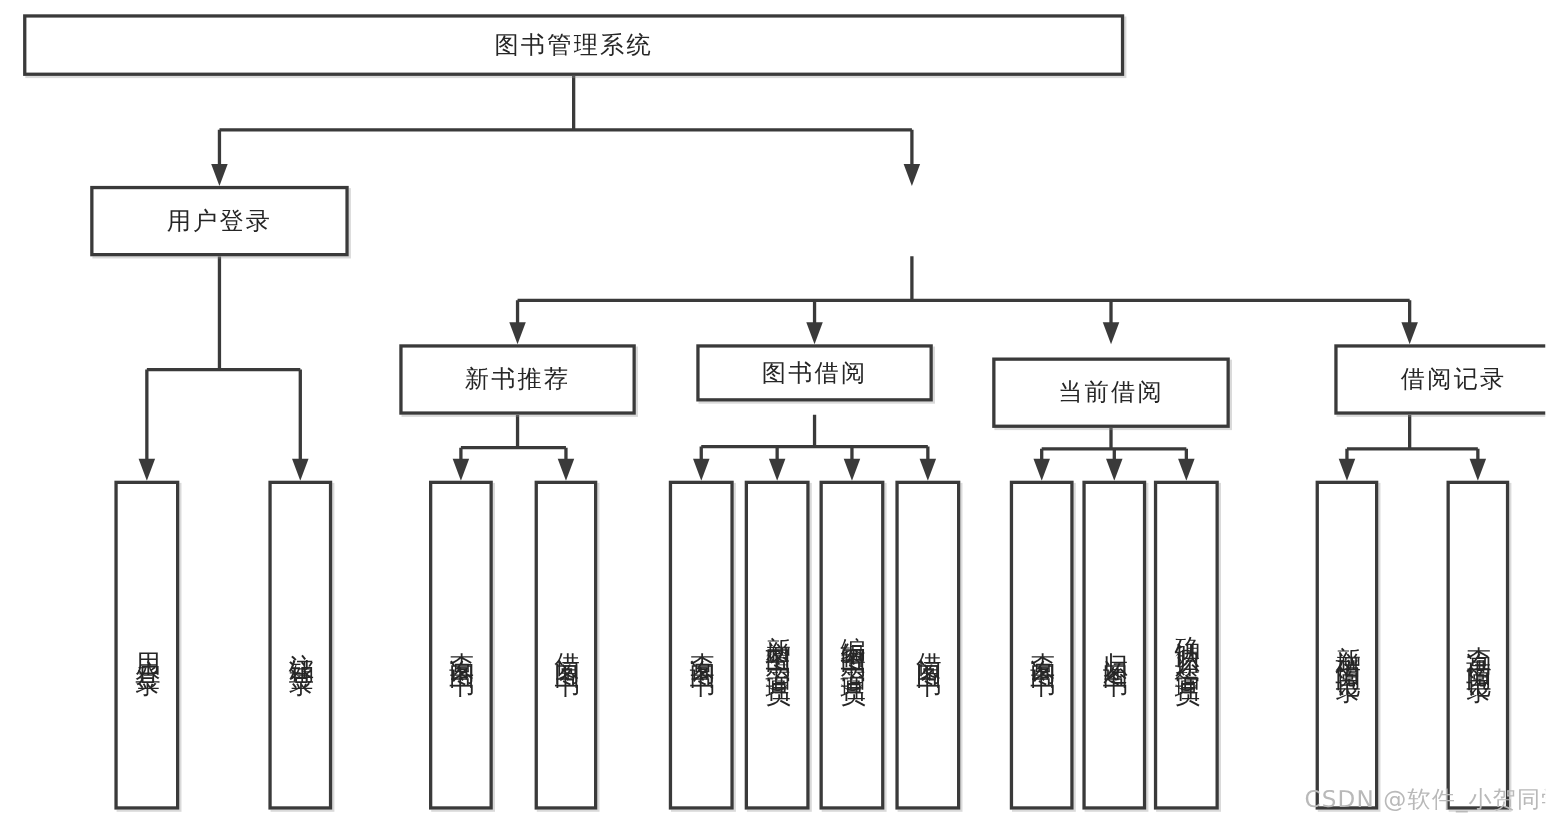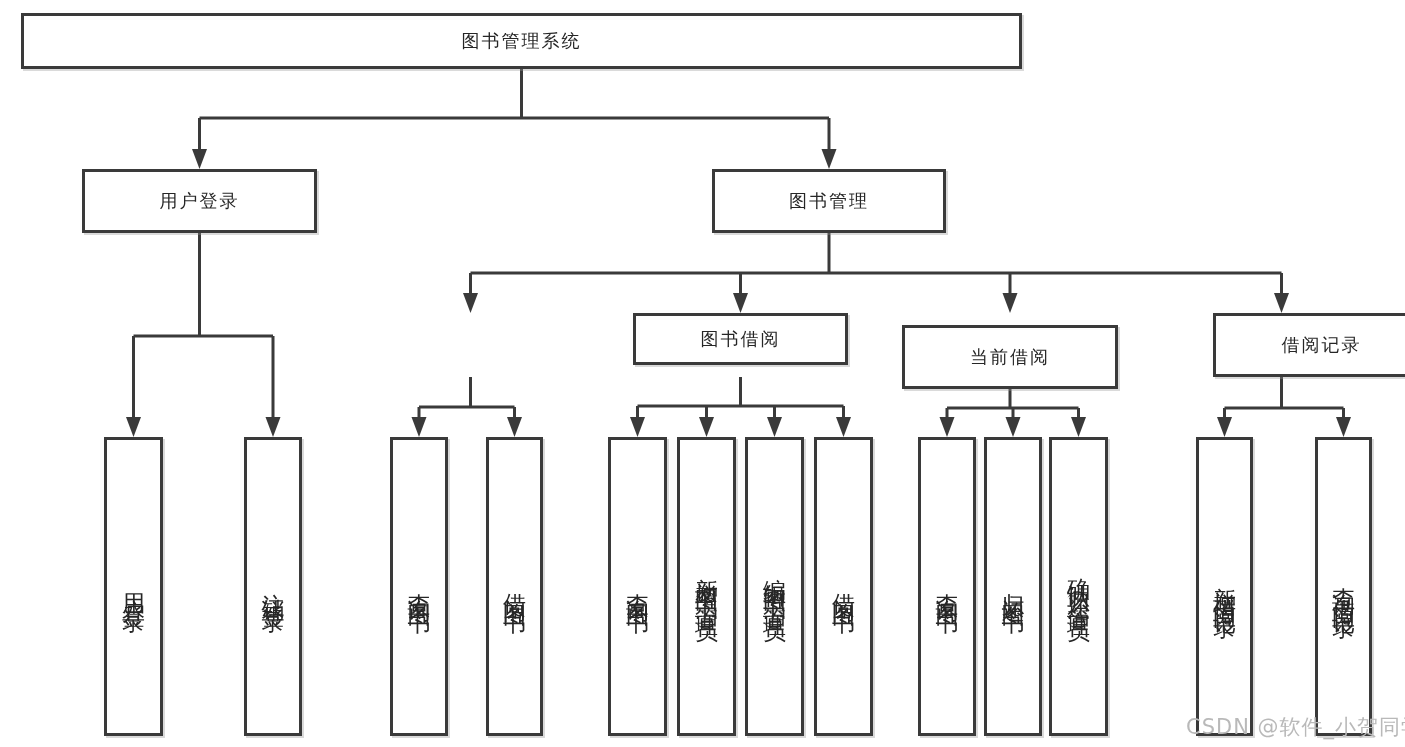--- a/index.html
+++ b/index.html
@@ -16,21 +16,21 @@
     box-sizing:border-box;
     border:3px solid #3a3a3a;
     background:#ffffff;
     display:flex;
     align-items:center;
     justify-content:center;
     z-index:1;
     box-shadow:2px 2px 0 rgba(150,150,150,.35);
   }
   .hlabel{
-    font-size:18px;
+    font-size:22px;
     color:#262626;
     letter-spacing:2px;
     white-space:nowrap;
   }
   .vlabel{
     writing-mode:vertical-rl;
     text-orientation:mixed;
     font-size:23px;
     color:#262626;
     letter-spacing:6px;
@@ -92,24 +92,24 @@
     </g>
   </svg>
 
   <div class="box" style="left:21px;top:13px;width:1001px;height:56px">
     <span class="hlabel">图书管理系统</span>
   </div>
 
   <div class="box" style="left:82px;top:169px;width:235px;height:64px">
     <span class="hlabel">用户登录</span>
   </div>
-  <div class="box" style="left:712px;top:169px;width:234px;height:64px">
-    <span class="hlabel">图书管理</span>
+
+  <div class="box" style="left:363px;top:313px;width:215px;height:64px">
+    <span class="hlabel">新书推荐</span>
   </div>
-
   <div class="box" style="left:633px;top:313px;width:215px;height:52px">
     <span class="hlabel">图书借阅</span>
   </div>
   <div class="box" style="left:902px;top:325px;width:216px;height:64px">
     <span class="hlabel">当前借阅</span>
   </div>
   <div class="box" style="left:1213px;top:313px;width:217px;height:64px">
     <span class="hlabel">借阅记录</span>
   </div>
 

